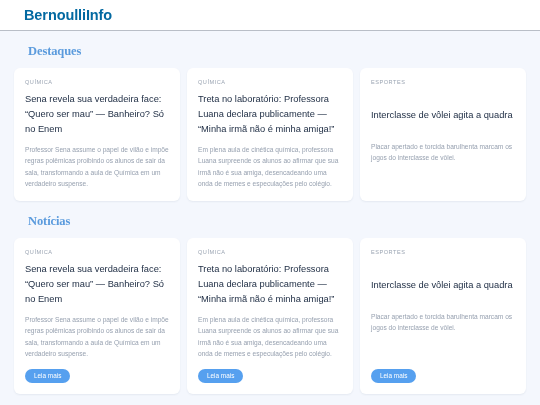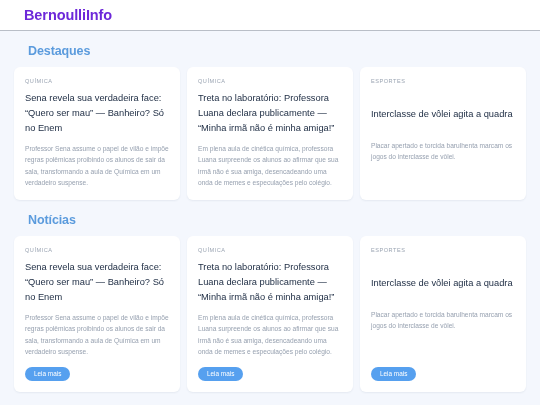--- a/index.html
+++ b/index.html
@@ -23,21 +23,21 @@
     background: #ffffff;
     border-bottom: 1px solid #b9bec7;
     display: flex;
     align-items: center;
     padding: 0 0 0 24px;
   }
 
   .brand {
     font-size: 14.5px;
     font-weight: bold;
-    color: #6d28d9;
+    color: #0369a1;
     letter-spacing: -0.1px;
   }
 
   
   .page {
     background: #f4f7fd;
     height: 374px;
     padding: 0 14px;
     overflow: hidden;
   }
@@ -45,20 +45,21 @@
   .section {
     padding-top: 13px;
   }
 
   .section-title {
     font-size: 12.5px;
     font-weight: bold;
     color: #5b9bdd;
     margin: 0 0 9px 14px;
     letter-spacing: -0.1px;
+    font-family: Liberation Serif, serif;
   }
 
   
   .card-row {
     display: flex;
     gap: 7px;
   }
 
   .card {
     flex: 1 1 0;

